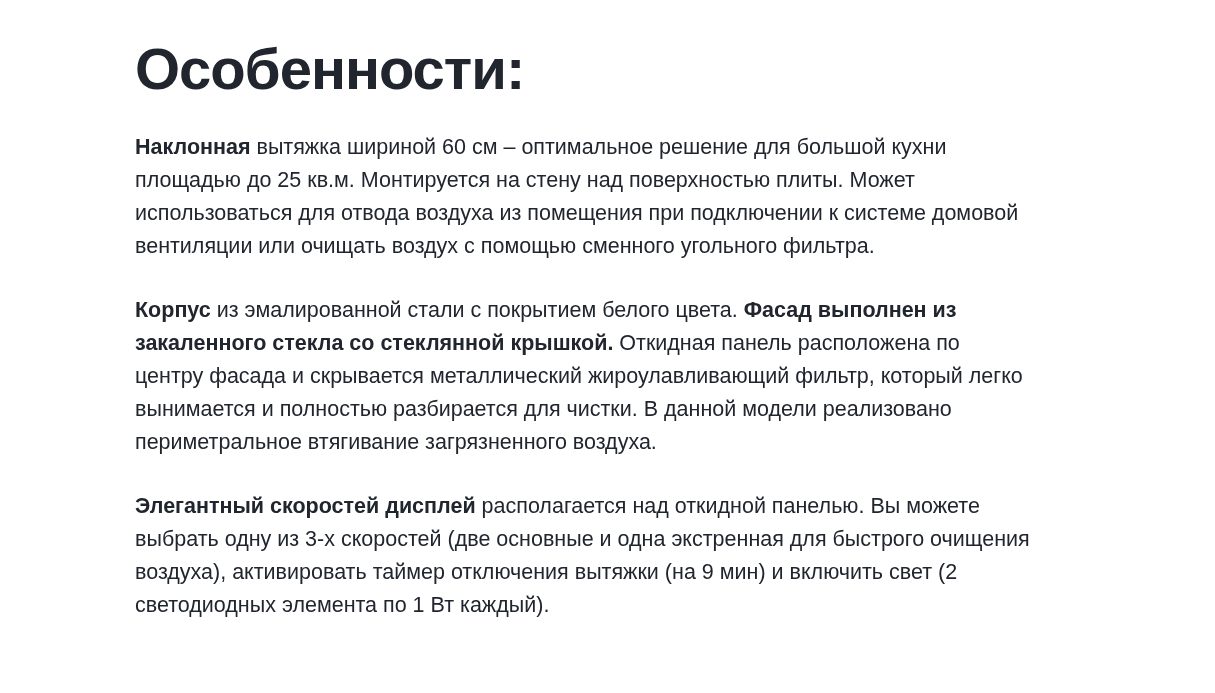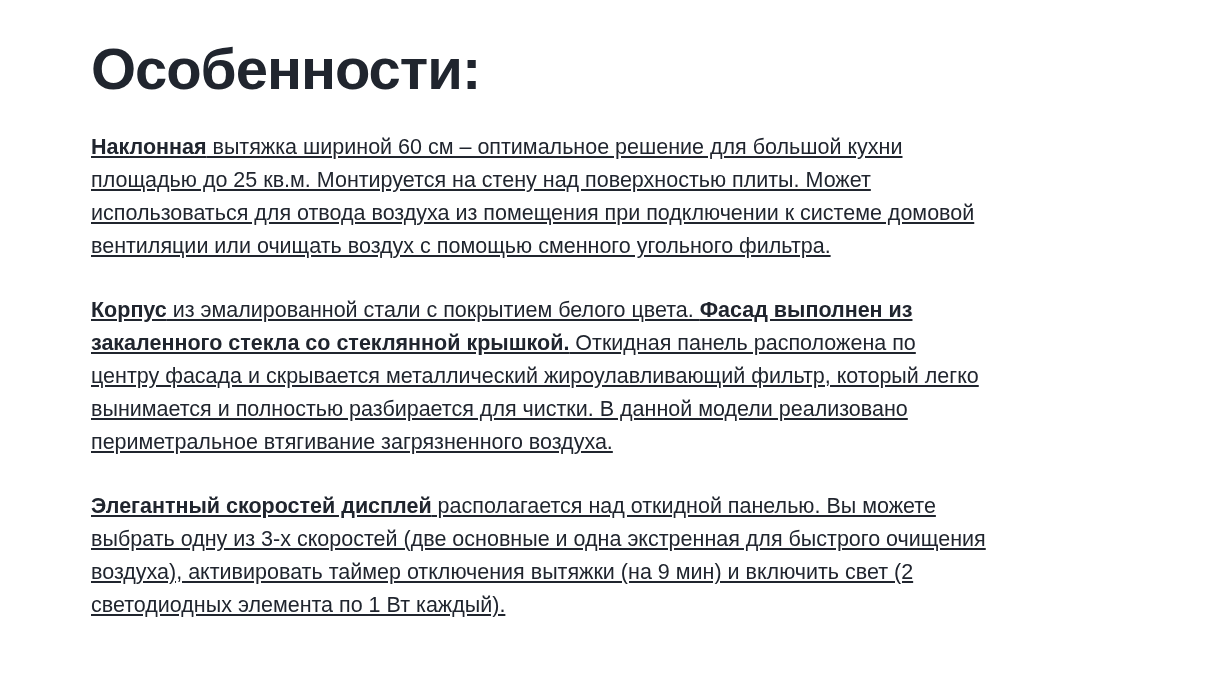--- a/index.html
+++ b/index.html
@@ -10,38 +10,38 @@
   .page {
     position: relative;
     width: 1031px;
     height: 693px;
     box-sizing: border-box;
     background: #ffffff;
     color: #20252e;
     font-family: "Liberation Sans", "DejaVu Sans", sans-serif;
     padding: 34px 44px 0 91px;
     overflow: hidden;
+    margin-left: 44px;
   }
   h1.page-title {
     margin: 0 0 27px 0;
     font-size: 58px;
     line-height: 1.2;
     font-weight: 700;
     letter-spacing: -1px;
     color: #20252e;
   }
   p.feature-paragraph {
     margin: 0 0 31px 0;
     max-width: 1080px;
     font-size: 21.5px;
     line-height: 33px;
     font-weight: 400;
     letter-spacing: 0;
     color: #20252e;
-    text-decoration: underline;
   }
   p.feature-paragraph strong {
     font-weight: 700;
   }
   p.feature-paragraph sup {
     font-size: 13px;
     line-height: 0;
     vertical-align: super;
   }
 </style>

